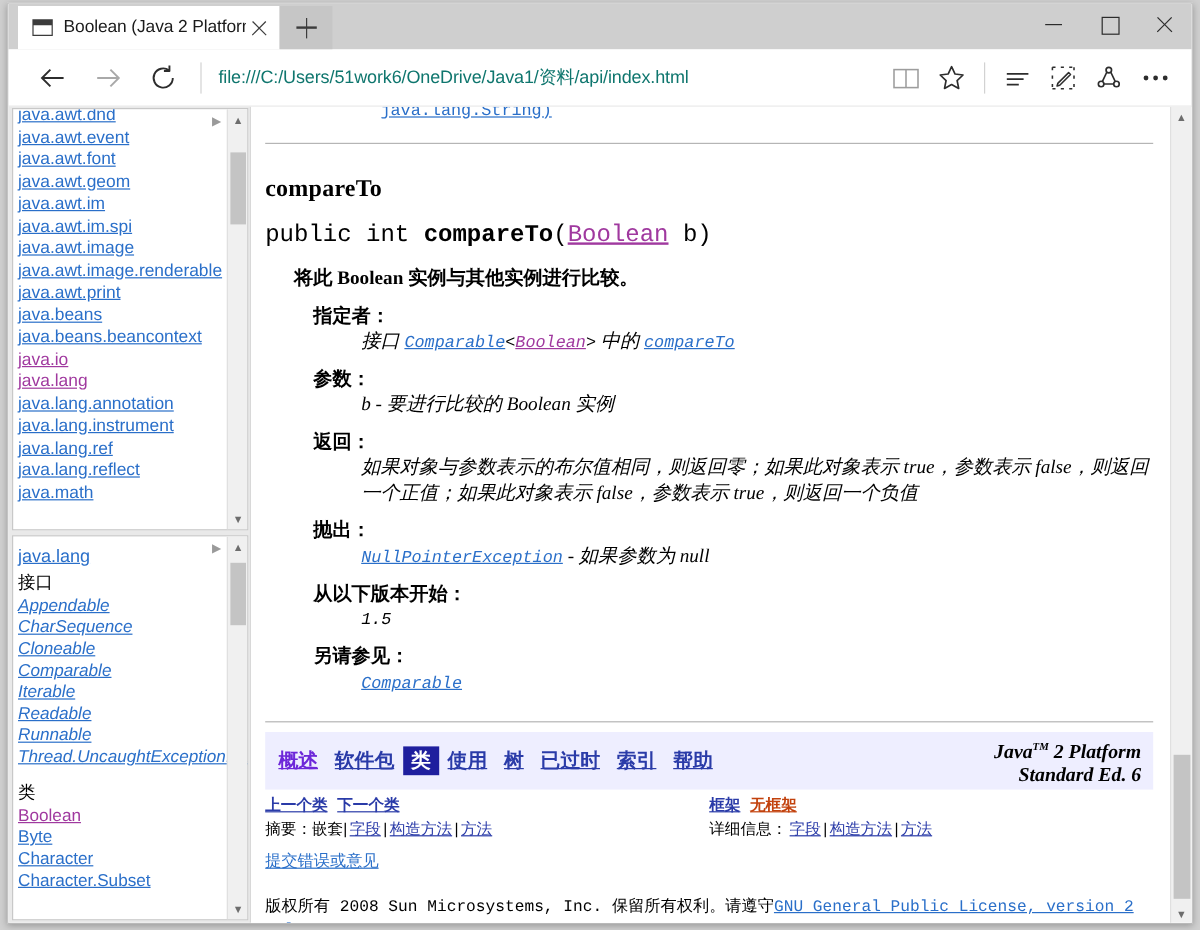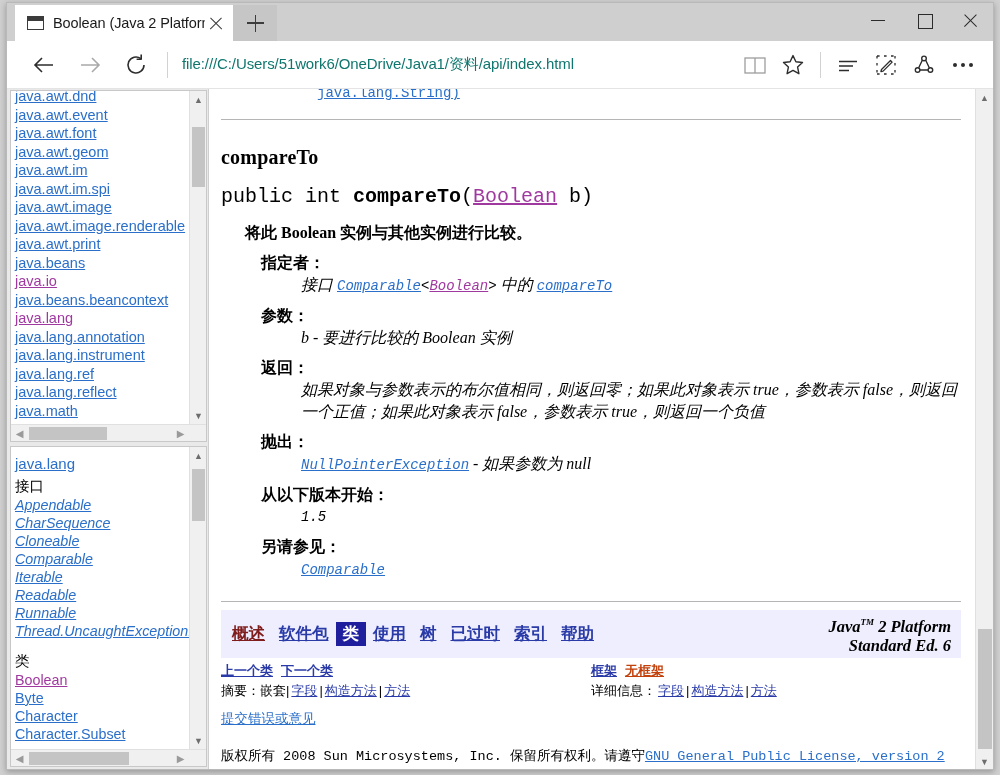--- a/index.html
+++ b/index.html
@@ -162,21 +162,21 @@
     display: flex;
     flex-direction: column;
     padding: 1px 1px 3px 3px;
   }
   .frame {
     background: #fff;
     border: 1px solid #c8c8c8;
     position: relative;
     overflow: hidden;
     display: flex;
-    flex-direction: column;
+    flex-direction: row;
   }
   .frame-pkgs { height: 352px; margin-bottom: 4px; }
   .frame-classes { flex: 1 1 auto; }
 
   .frame-inner {
     flex: 1 1 auto;
     overflow: hidden;
     position: relative;
     padding: 2px 0 0 4px;
   }
@@ -294,21 +294,21 @@
     padding: 3px 4px;
     position: relative;
   }
   .javadoc-nav .cell {
     padding: 1px 7px;
     font-family: "Liberation Sans", sans-serif;
     font-weight: bold;
     font-size: 16.5px;
   }
   .javadoc-nav .cell a { color: #2a3ba8; text-decoration: underline; }
-  .javadoc-nav .cell a.visited { color: #7f1d1d; }
+  .javadoc-nav .cell a.visited { color: #6d28d9; }
   .javadoc-nav .cell.active {
     background: #1f1f9e;
     color: #fff;
   }
   .brand {
     margin-left: auto;
     text-align: right;
     font-family: "Liberation Serif", serif;
     font-style: italic;
     font-weight: bold;
@@ -426,22 +426,22 @@
             </div>
             <div><a class="lnk">java.awt.event</a></div>
             <div><a class="lnk">java.awt.font</a></div>
             <div><a class="lnk">java.awt.geom</a></div>
             <div><a class="lnk">java.awt.im</a></div>
             <div><a class="lnk">java.awt.im.spi</a></div>
             <div><a class="lnk">java.awt.image</a></div>
             <div><a class="lnk">java.awt.image.renderable</a></div>
             <div><a class="lnk">java.awt.print</a></div>
             <div><a class="lnk">java.beans</a></div>
+            <div><a class="lnk">java.beans.beancontext</a></div>
             <div><a class="lnk visited">java.io</a></div>
-            <div><a class="lnk">java.beans.beancontext</a></div>
             <div><a class="lnk visited">java.lang</a></div>
             <div><a class="lnk">java.lang.annotation</a></div>
             <div><a class="lnk">java.lang.instrument</a></div>
             <div><a class="lnk">java.lang.ref</a></div>
             <div><a class="lnk">java.lang.reflect</a></div>
             <div><a class="lnk">java.math</a></div>
           </div>
           <div class="vsb">
             <div class="vsb-arrow">▲</div>
             <div class="vsb-thumb" style="top:36px;height:60px;"></div>

